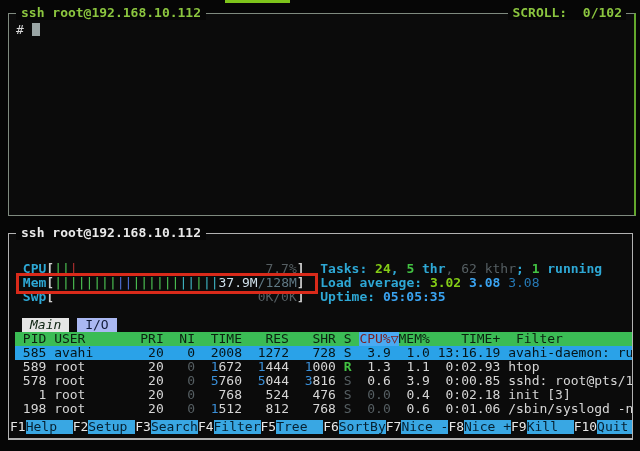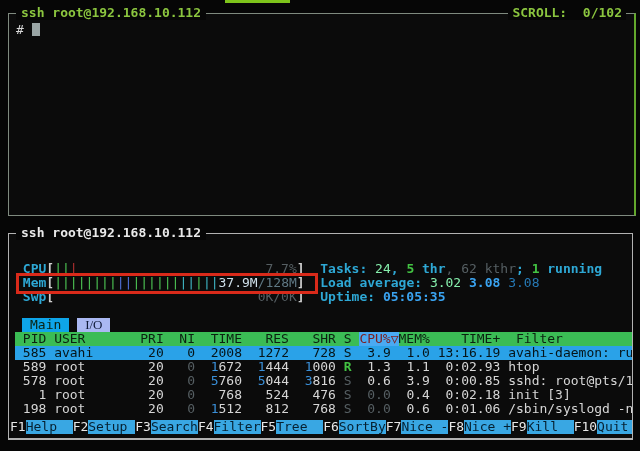--- a/index.html
+++ b/index.html
@@ -29,34 +29,34 @@
     position:absolute; left:8px; top:233px; width:625px; height:207px;
     border:1px solid #b2b2b2; border-bottom-width:2px; background:#0b0b0b; overflow:hidden;
   }
   #htop { position:absolute; left:6px; top:28px; right:0; }
   .line { height:14px; white-space:pre; overflow:hidden; }
   .blank { height:14px; }
   
   .c-label { color:#2ea8d5; font-weight:bold; }
   .c-brk   { color:#cfcfcf; font-weight:bold; }
   .c-fg    { color:#d6d6d6; }
-  .c-bw    { color:#86efac; font-weight:normal; }
+  .c-bw    { color:#84cc16; font-weight:bold; }
   .c-dim   { color:#565f63; }
   .c-grn   { color:#43c343; font-weight:bold; }
   .c-cyb   { color:#3aa3f0; font-weight:bold; }
   .c-cyd   { color:#2679b5; }
   .c-kblue { color:#3a8fd8; }
   .c-memu  { color:#cfe0ea; }
   .c-memt  { color:#5f7884; }
   .bar-g { color:#4dc353; } .bar-b { color:#4f6fd8; } .bar-c { color:#3fb5c4; } .bar-r { color:#b03030; }
   
   #tabs-line { padding-left:7px; }
   .tab { display:inline-block; padding:0 8px; height:14px; }
-  .tab-active { background:#0ea5e9; color:#0c2210; }
-  .tab-idle   { background:#aab8f2; color:#101a38;font-family:Liberation Serif, serif; }
+  .tab-active { background:#e5e5e5; color:#0c2210;font-style:italic; }
+  .tab-idle   { background:#aab8f2; color:#101a38; }
   
   #tbl-header { background:#3bbc55; }
   #tbl-header span { color:#0c2210; }
   #tbl-header span.sortcol { background:#4aaaf2; color:#7f1d1d; }
   .prow span.c-fg { color:#d6d6d6; }
   .prow.sel { background:#2aa2e8; }
   .prow.sel span { color:#061418 !important; font-weight:normal !important;margin-top:20px; }
   
   #fkeys { position:absolute; left:1px; right:18px; bottom:4px; height:14px; display:flex; white-space:pre; }
   .fk-key { color:#e8e8e8; }

